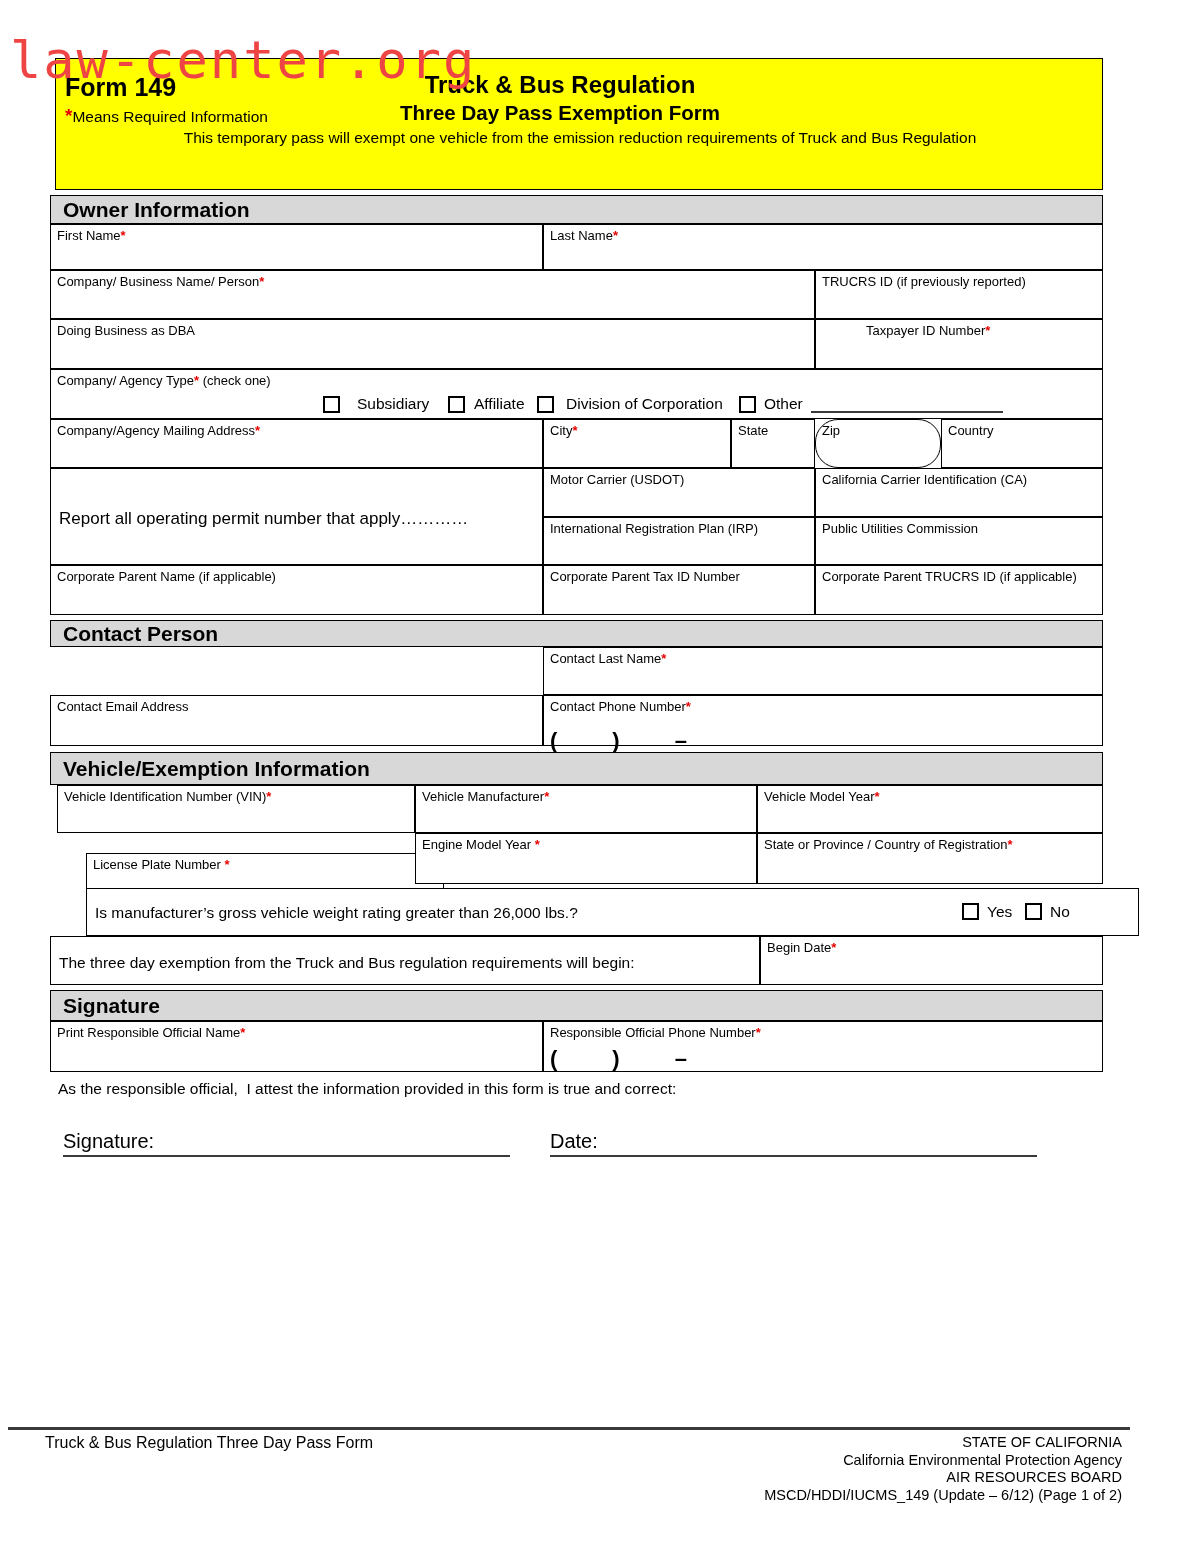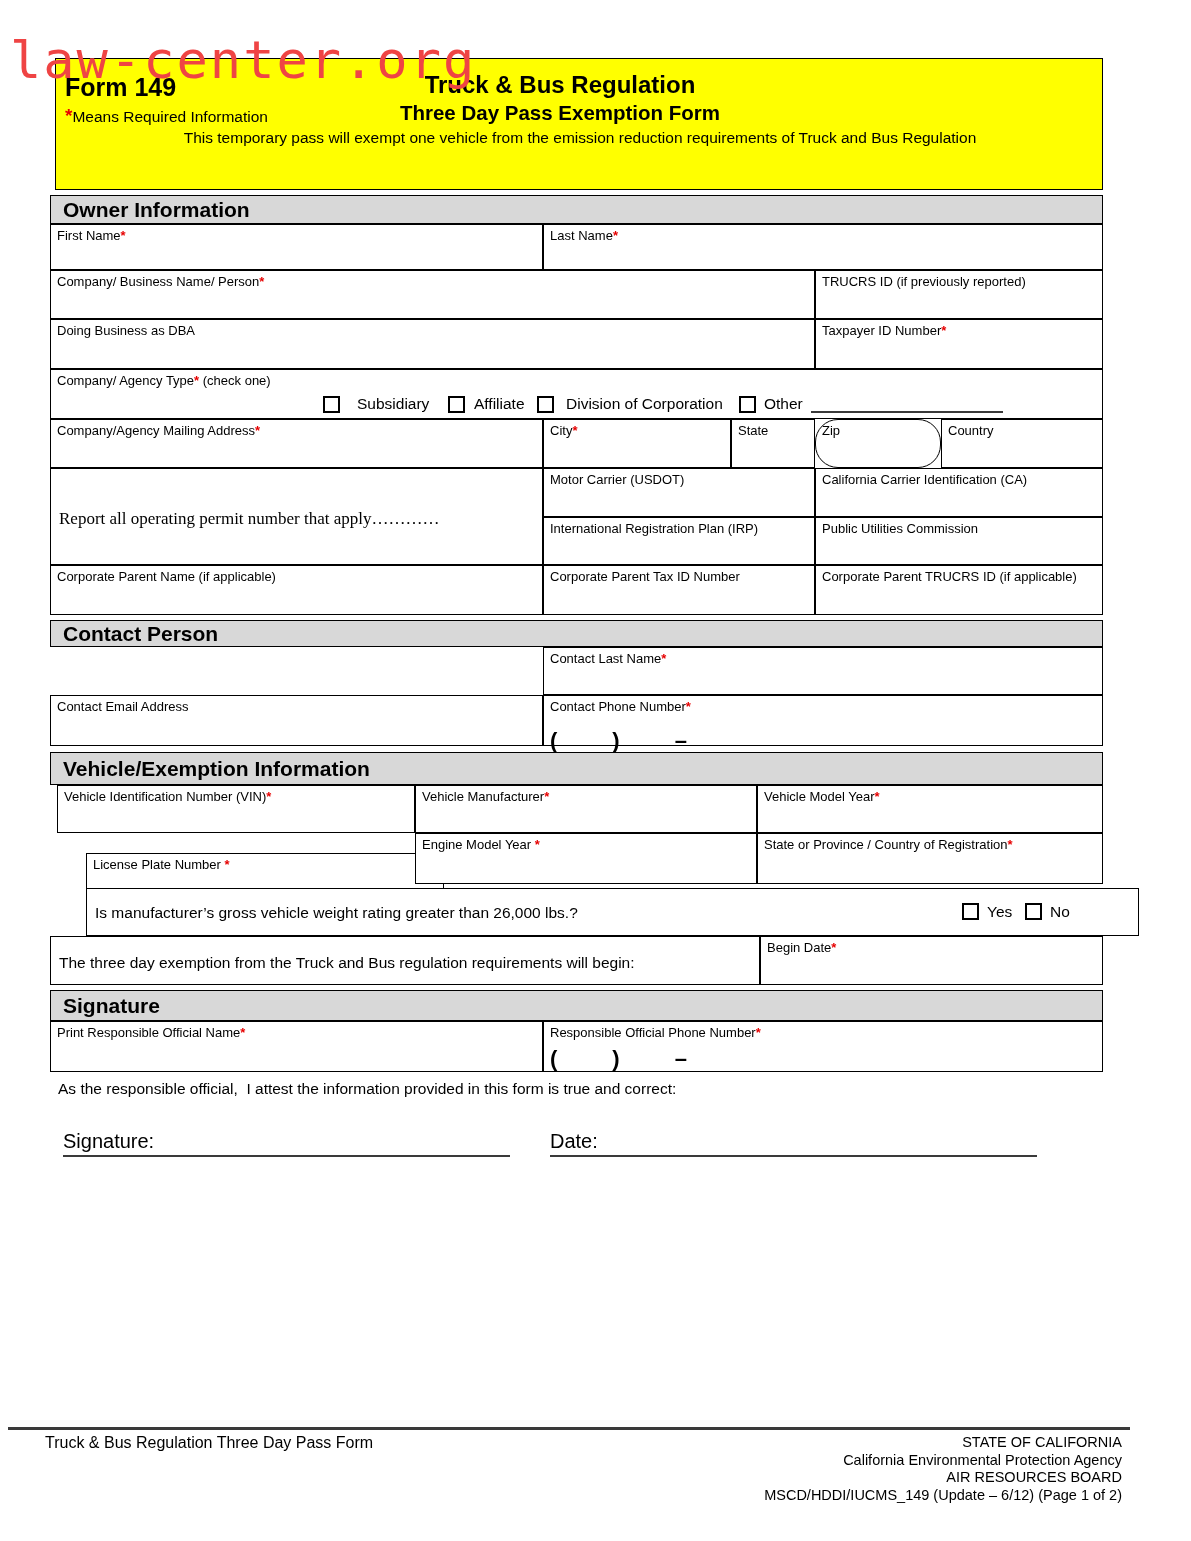--- a/index.html
+++ b/index.html
@@ -57,21 +57,21 @@
   <div class="cell" style="left:50px;top:270px;width:765px;height:49px;">
     <div class="lbl"><span>Company/ Business Name/ Person</span><span class="req">*</span></div>
   </div>
   <div class="cell" style="left:815px;top:270px;width:288px;height:49px;">
     <div class="lbl"><span>TRUCRS ID (if previously reported)</span></div>
   </div>
 
   <div class="cell" style="left:50px;top:319px;width:765px;height:50px;">
     <div class="lbl"><span>Doing Business as DBA</span></div>
   </div>
-  <div class="cell" style="left:815px;top:319px;width:288px;height:50px;">
+  <div class="cell" style="left:815px;top:319px;width:288px;height:50px;padding-left:44px;">
     <div class="lbl"><span>Taxpayer ID Number</span><span class="req">*</span></div>
   </div>
 
   <div class="cell" style="left:50px;top:369px;width:1053px;height:50px;">
     <div class="lbl"><span>Company/ Agency Type</span><span class="req">*</span><span> (check one)</span></div>
     <span class="cb" style="left:272px;top:26px;"></span>
     <span class="cblbl" style="left:306px;top:25px;">Subsidiary</span>
     <span class="cb" style="left:397px;top:26px;"></span>
     <span class="cblbl" style="left:423px;top:25px;">Affiliate</span>
     <span class="cb" style="left:486px;top:26px;"></span>
@@ -91,21 +91,21 @@
     <div class="lbl"><span>State</span></div>
   </div>
   <div class="cell" style="left:815px;top:419px;width:126px;height:49px;border-radius:23px;">
     <div class="lbl"><span>Zip</span></div>
   </div>
   <div class="cell" style="left:941px;top:419px;width:162px;height:49px;">
     <div class="lbl"><span>Country</span></div>
   </div>
 
   <div class="cell" style="left:50px;top:468px;width:493px;height:97px;">
-    <div class="abs bigtext" style="left:8px;top:40px;font-family:Liberation Serif, serif;">Report all operating permit number that apply…………</div>
+    <div class="abs bigtext" style="left:8px;top:40px;">Report all operating permit number that apply…………</div>
   </div>
   <div class="cell" style="left:543px;top:468px;width:272px;height:49px;">
     <div class="lbl"><span>Motor Carrier (USDOT)</span></div>
   </div>
   <div class="cell" style="left:815px;top:468px;width:288px;height:49px;">
     <div class="lbl"><span>California Carrier Identification (CA)</span></div>
   </div>
   <div class="cell" style="left:543px;top:517px;width:272px;height:48px;">
     <div class="lbl"><span>International Registration Plan (IRP)</span></div>
   </div>

